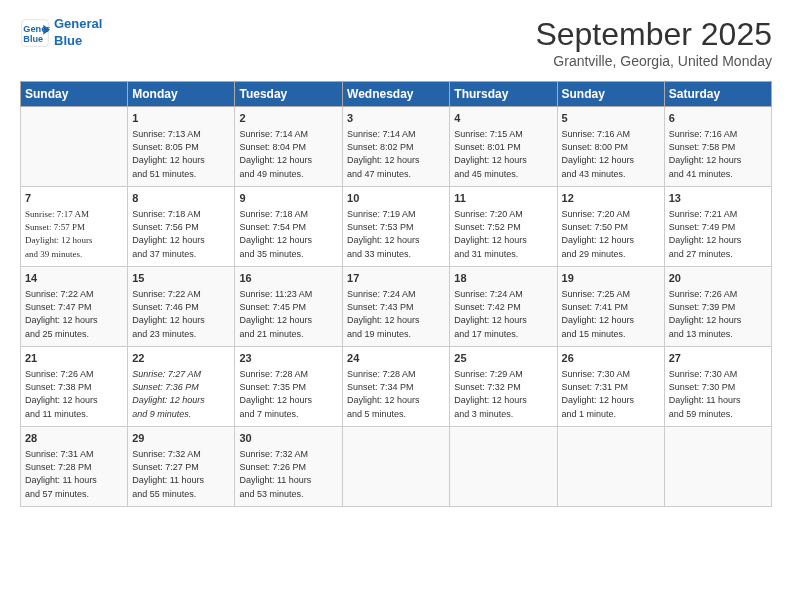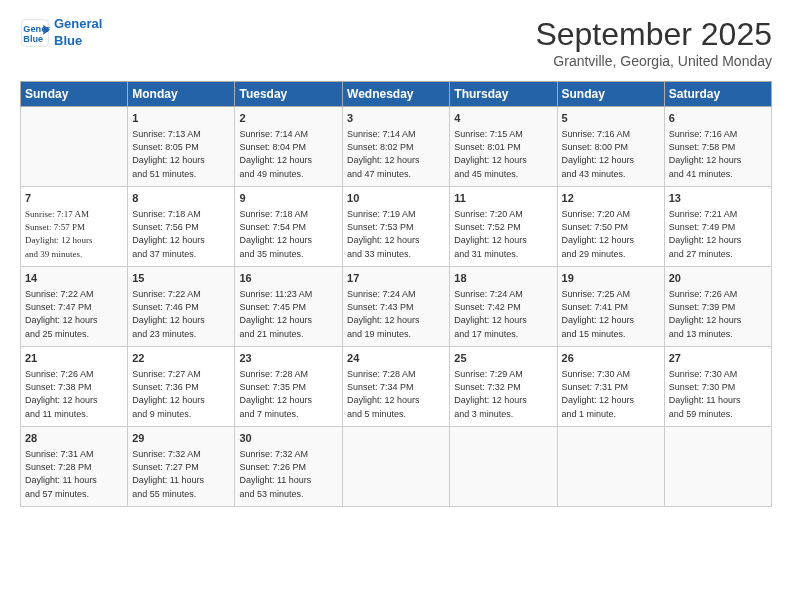--- a/index.html
+++ b/index.html
@@ -268,21 +268,21 @@
         <tr>
           <td>
             <span class="day-num">21</span>
             <div class="cell-info" style="white-space: pre-line;">Sunrise: 7:26 AM
 Sunset: 7:38 PM
 Daylight: 12 hours
 and 11 minutes.</div>
           </td>
           <td>
             <span class="day-num">22</span>
-            <div class="cell-info" style="white-space: pre-line;">Sunrise: 7:27 AM
+            <div class="cell-info" style="white-space: pre-line; font-style: italic;">Sunrise: 7:27 AM
 Sunset: 7:36 PM
 Daylight: 12 hours
 and 9 minutes.</div>
           </td>
           <td>
             <span class="day-num">23</span>
             <div class="cell-info" style="white-space: pre-line;">Sunrise: 7:28 AM
 Sunset: 7:35 PM
 Daylight: 12 hours
 and 7 minutes.</div>

